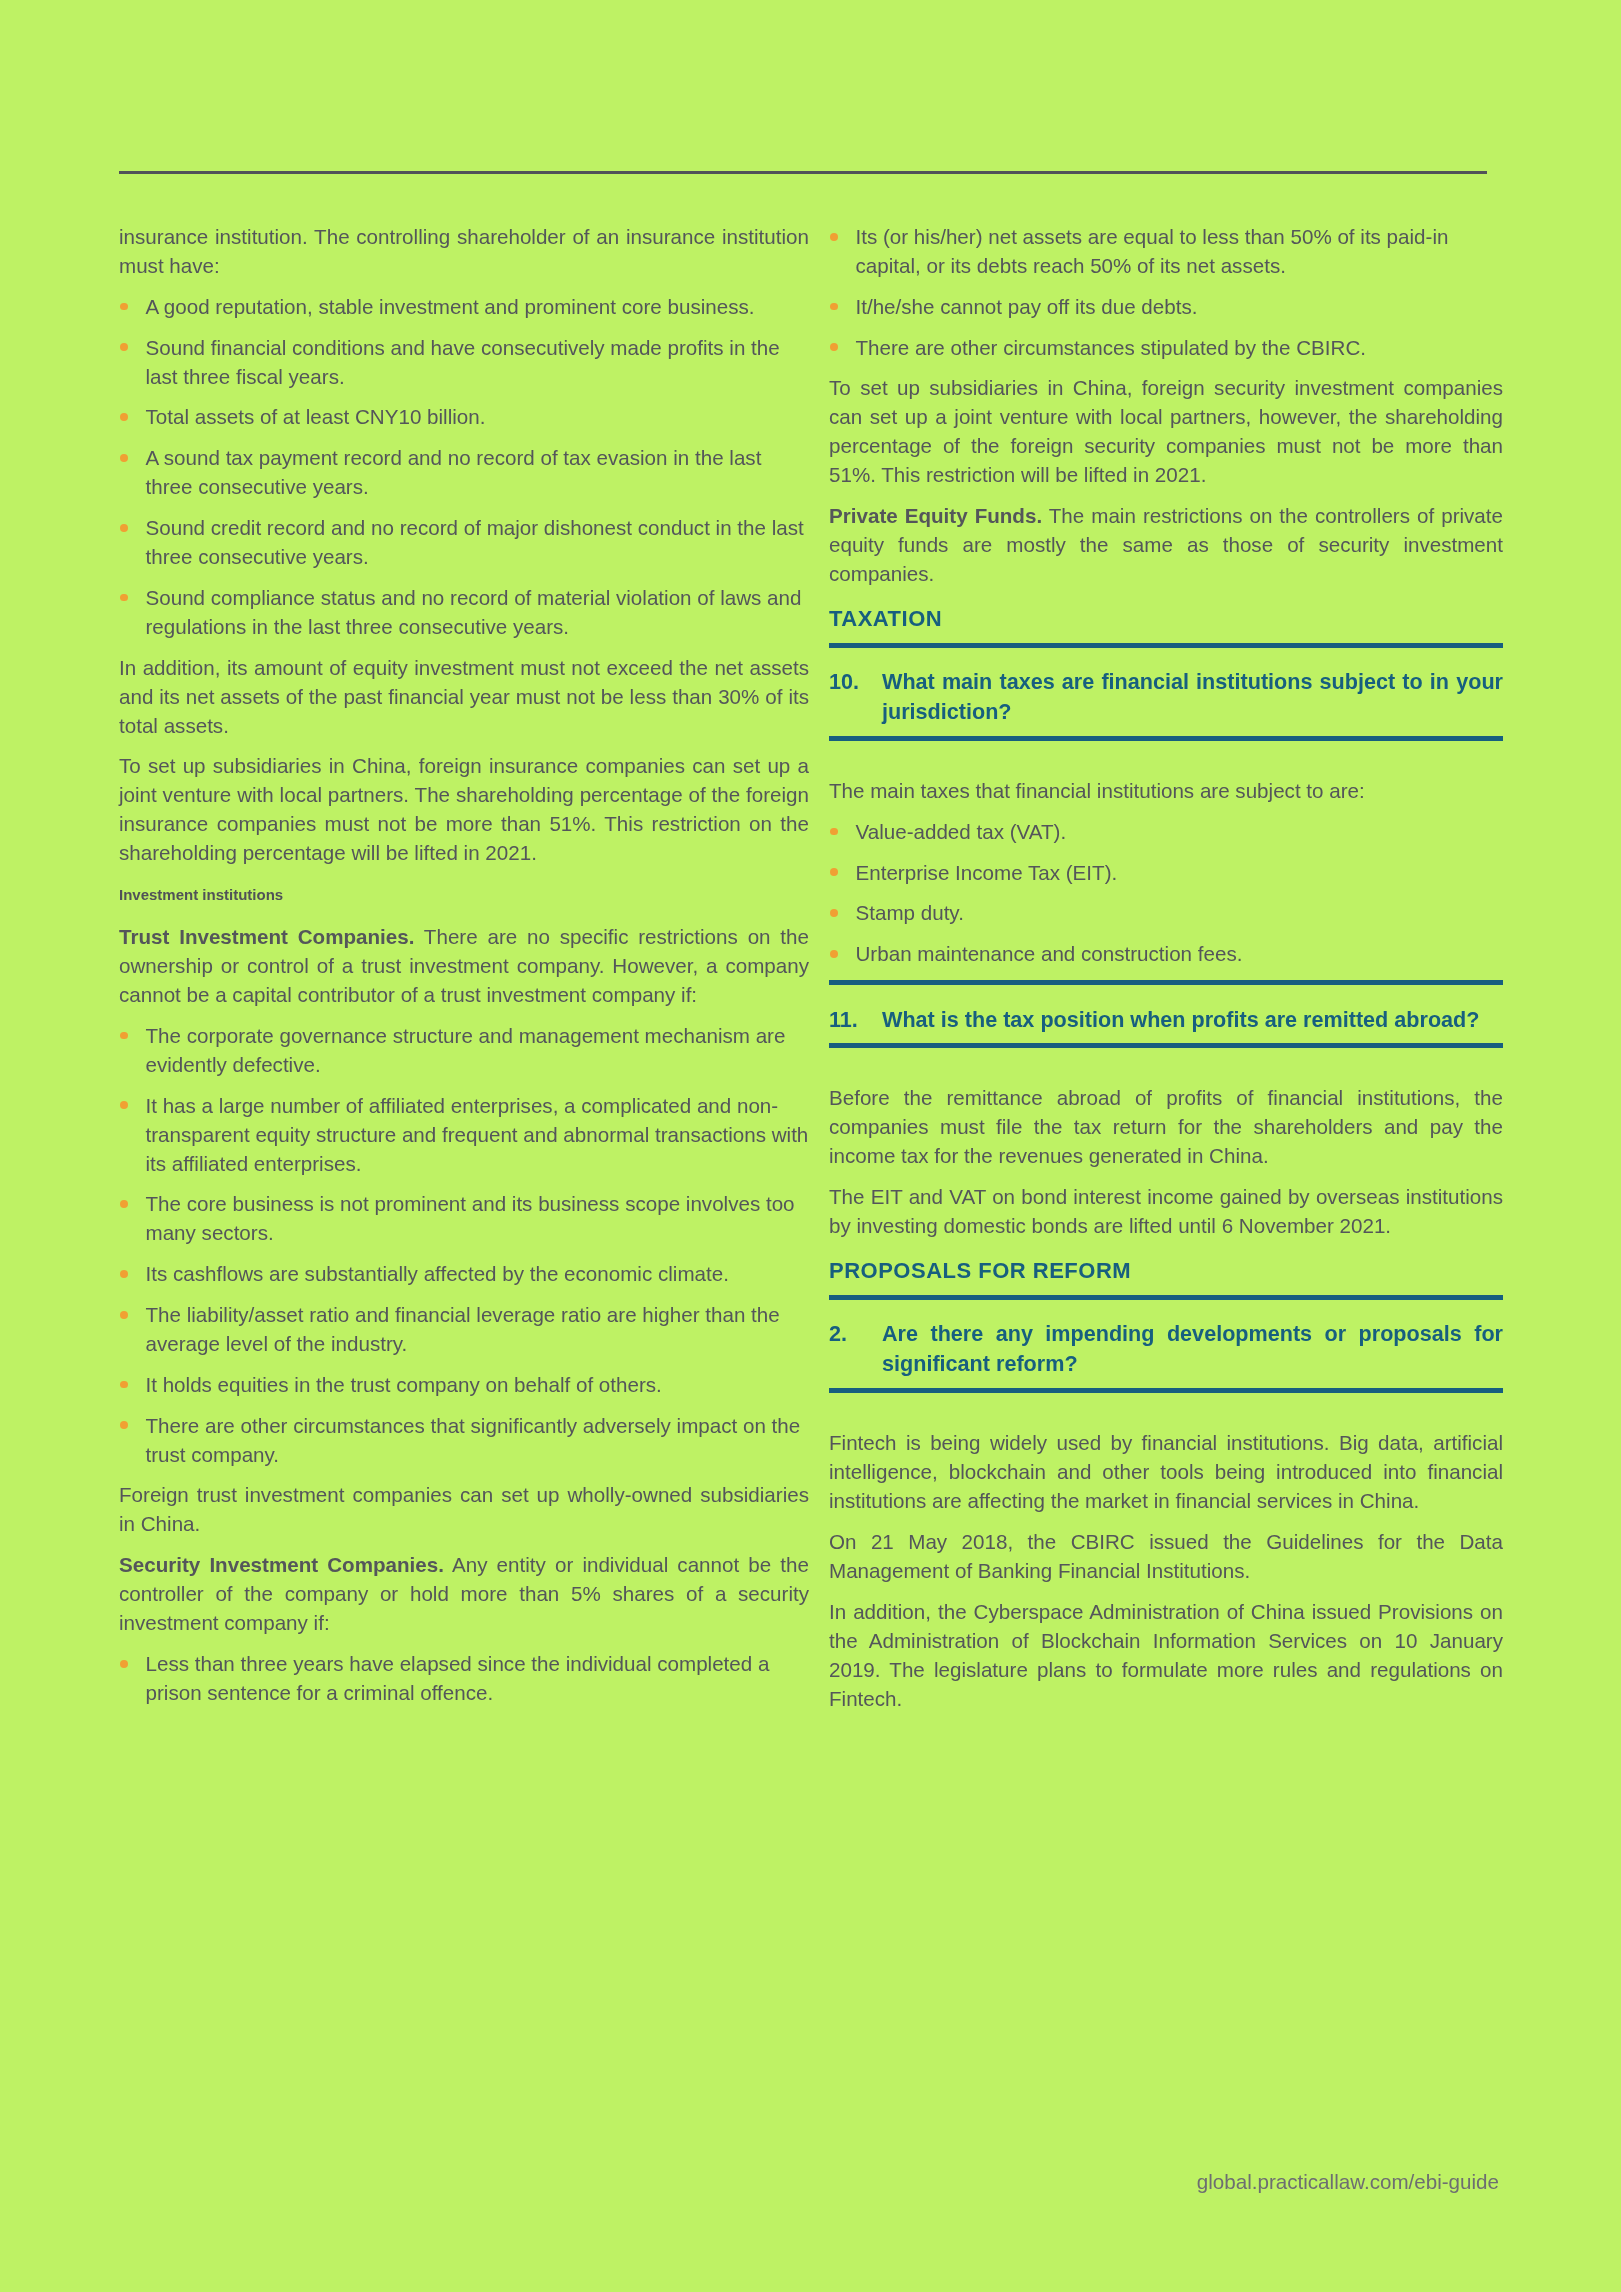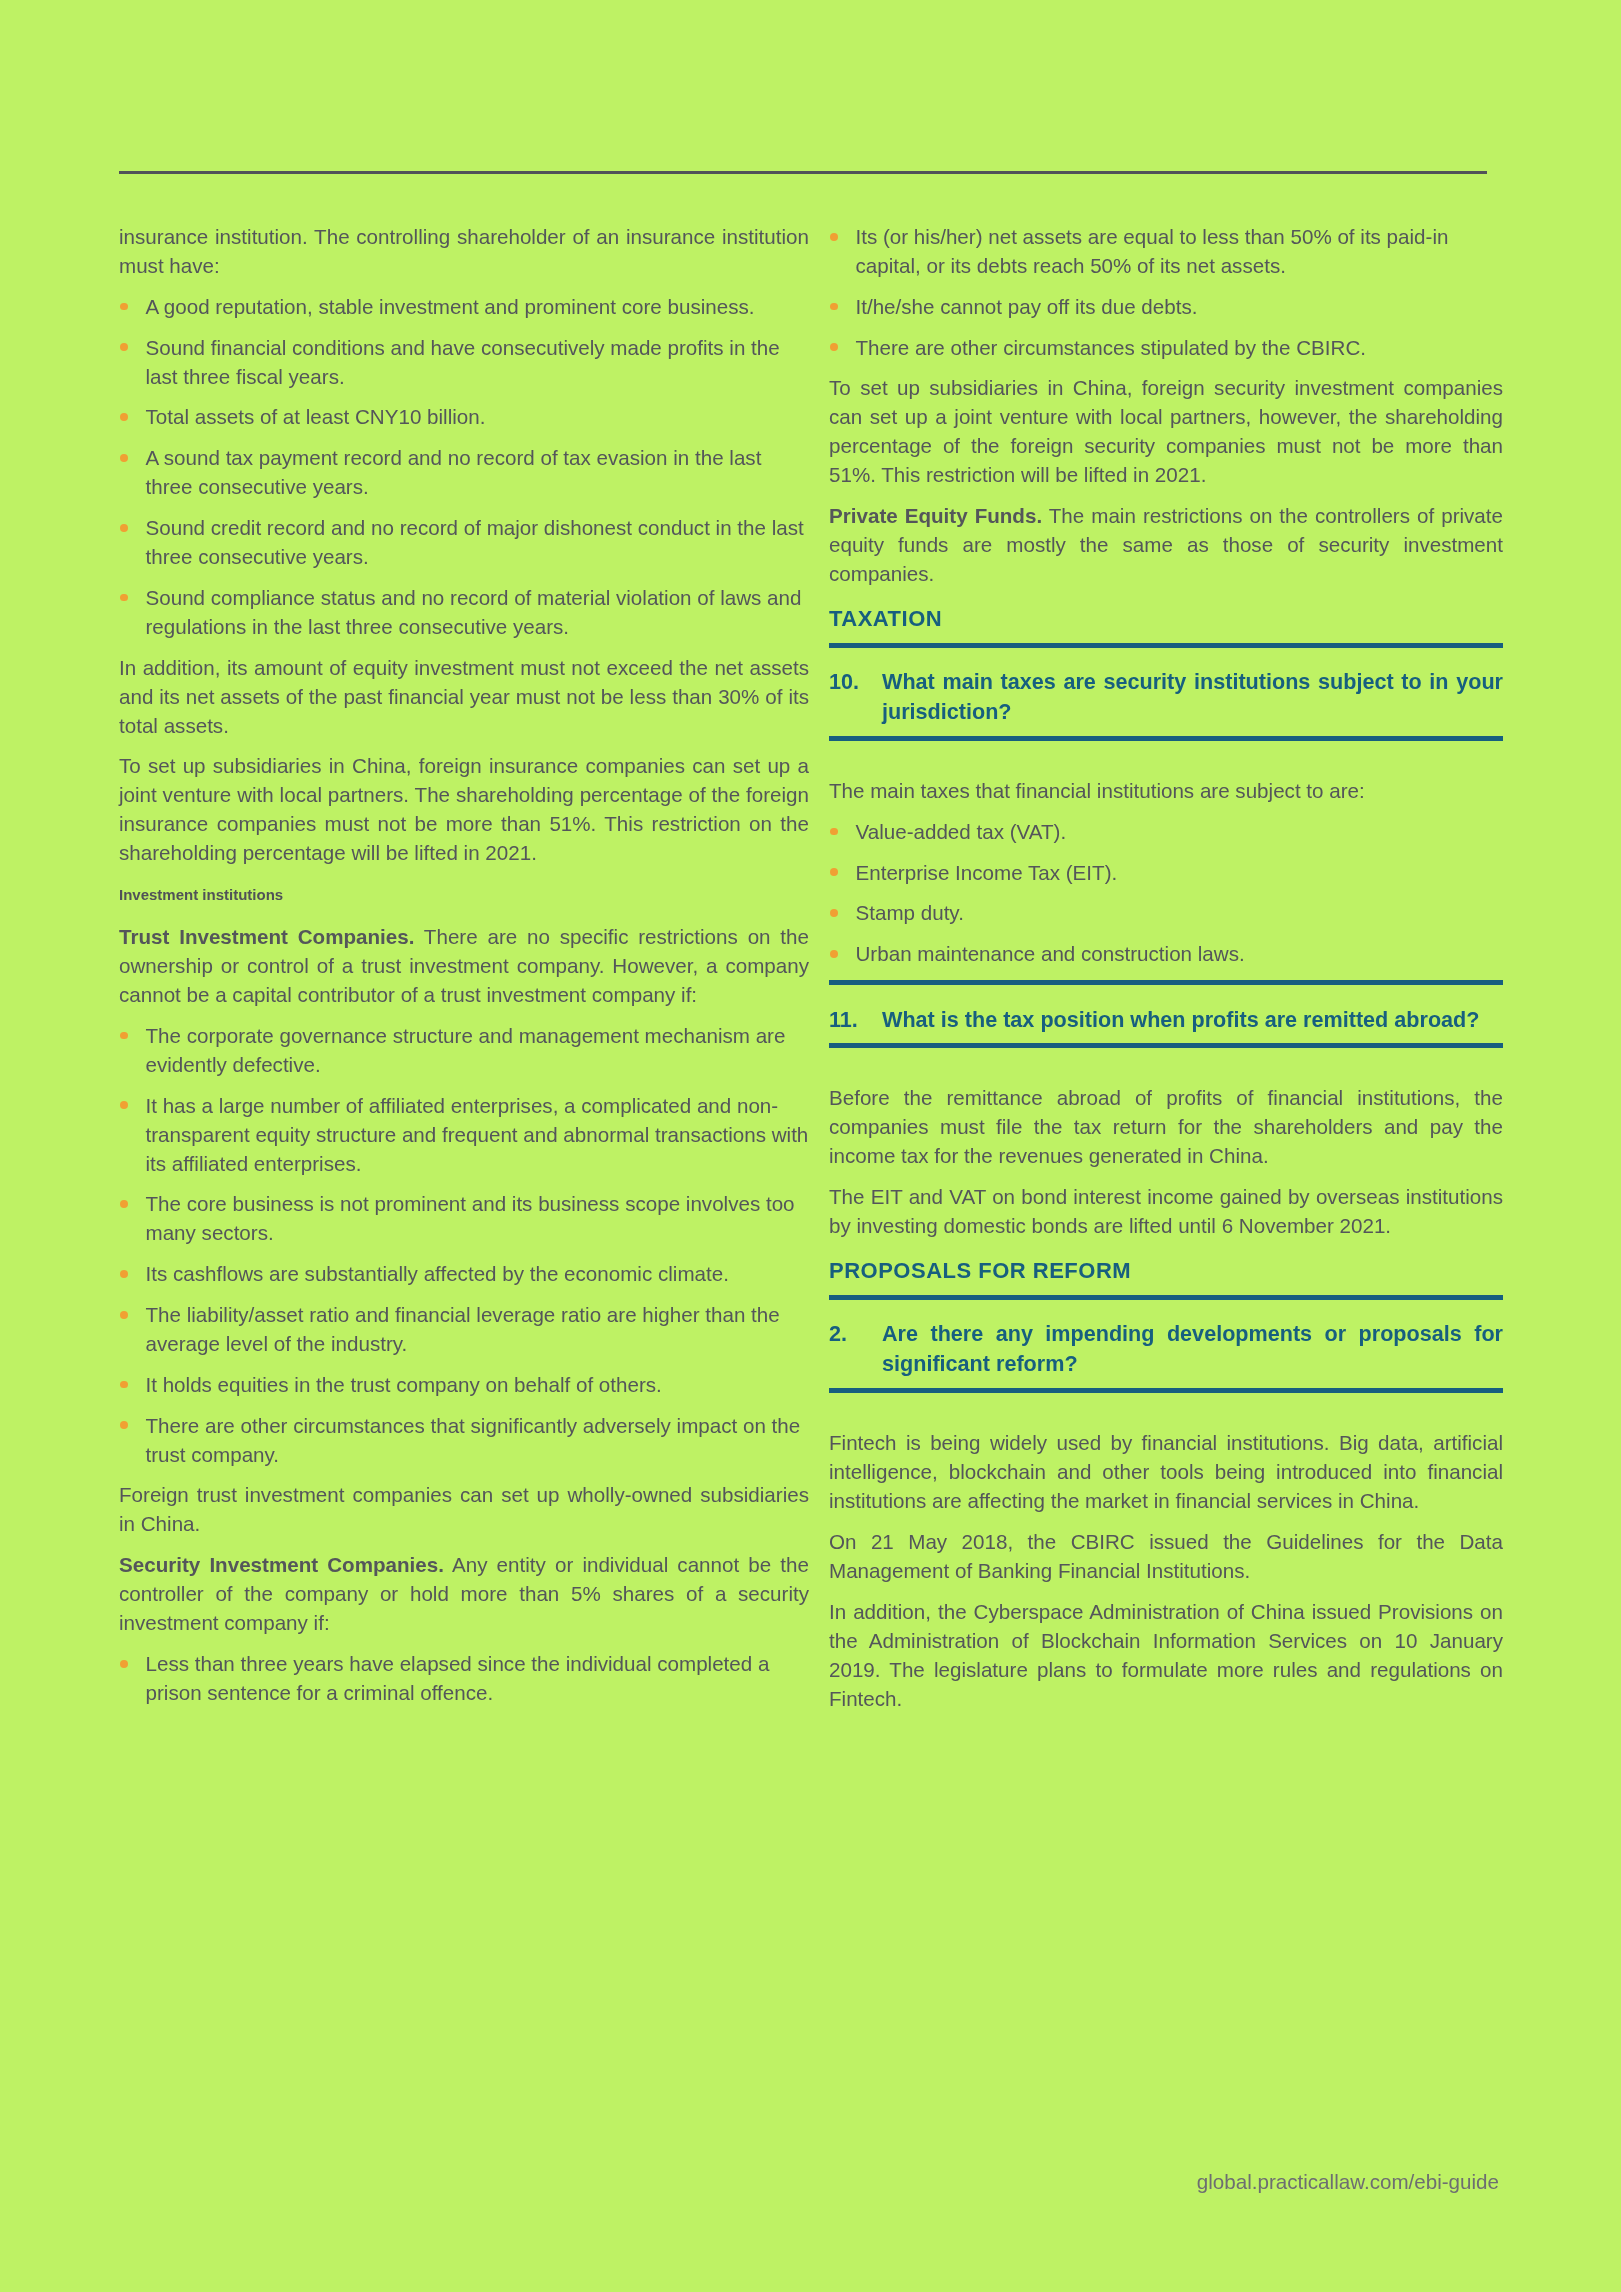--- a/index.html
+++ b/index.html
@@ -78,31 +78,31 @@
 
     <p class="para">To set up subsidiaries in China, foreign security investment companies can set up a joint venture with local partners, however, the shareholding percentage of the foreign security companies must not be more than 51%. This restriction will be lifted in 2021.</p>
 
     <p class="para"><span class="lead">Private Equity Funds.</span><span> The main restrictions on the controllers of private equity funds are mostly the same as those of security investment companies.</span></p>
 
     <div class="section-head">TAXATION</div>
 
     <div class="qbox">
       <div class="qrow">
         <span class="qnum">10.</span>
-        <span class="qtext">What main taxes are security institutions subject to in your jurisdiction?</span>
+        <span class="qtext">What main taxes are financial institutions subject to in your jurisdiction?</span>
       </div>
     </div>
 
     <p class="para">The main taxes that financial institutions are subject to are:</p>
 
     <ul class="bullets">
       <li><span class="dot"></span><span>Value-added tax (VAT).</span></li>
       <li><span class="dot"></span><span>Enterprise Income Tax (EIT).</span></li>
       <li><span class="dot"></span><span>Stamp duty.</span></li>
-      <li><span class="dot"></span><span>Urban maintenance and construction laws.</span></li>
+      <li><span class="dot"></span><span>Urban maintenance and construction fees.</span></li>
     </ul>
 
     <div class="qbox">
       <div class="qrow">
         <span class="qnum">11.</span>
         <span class="qtext">What is the tax position when profits are remitted abroad?</span>
       </div>
     </div>
 
     <p class="para">Before the remittance abroad of profits of financial institutions, the companies must file the tax return for the shareholders and pay the income tax for the revenues generated in China.</p>

